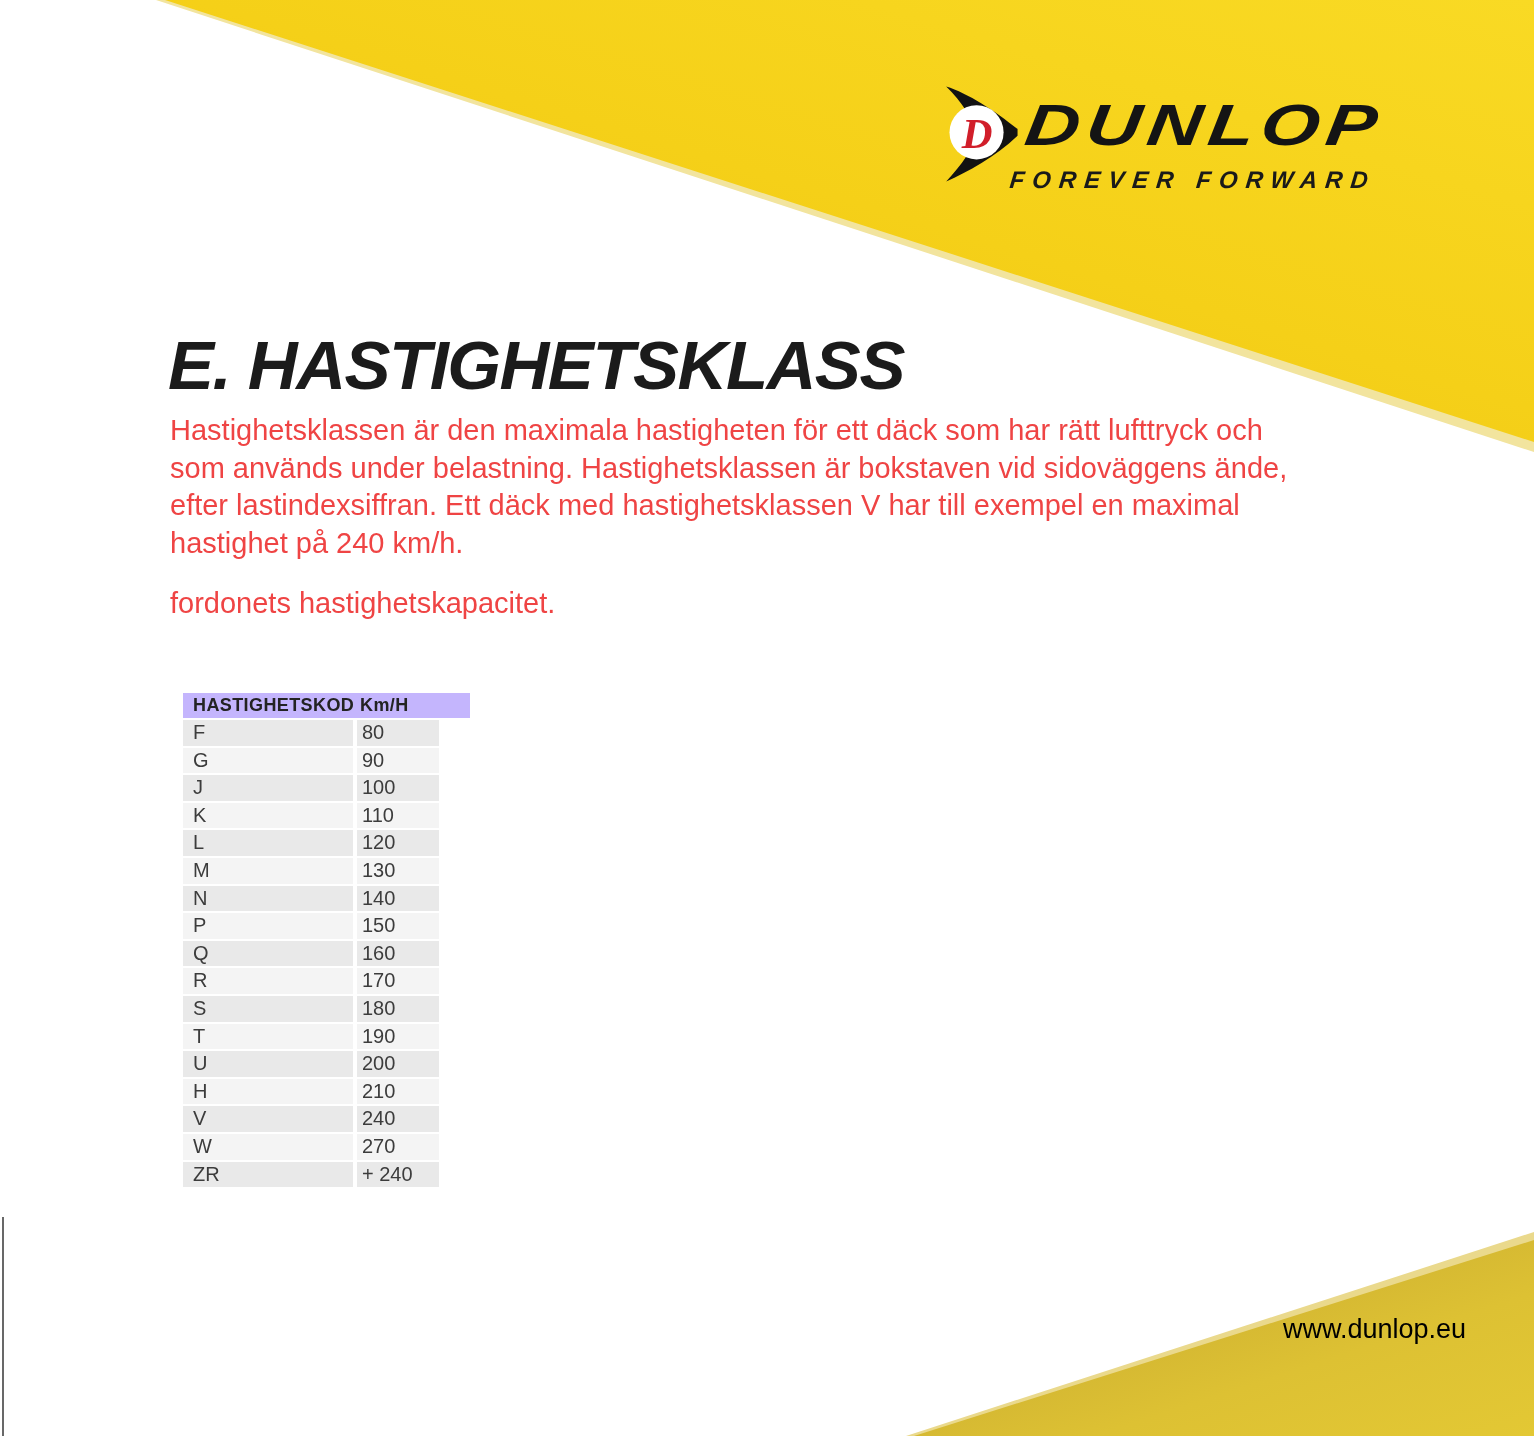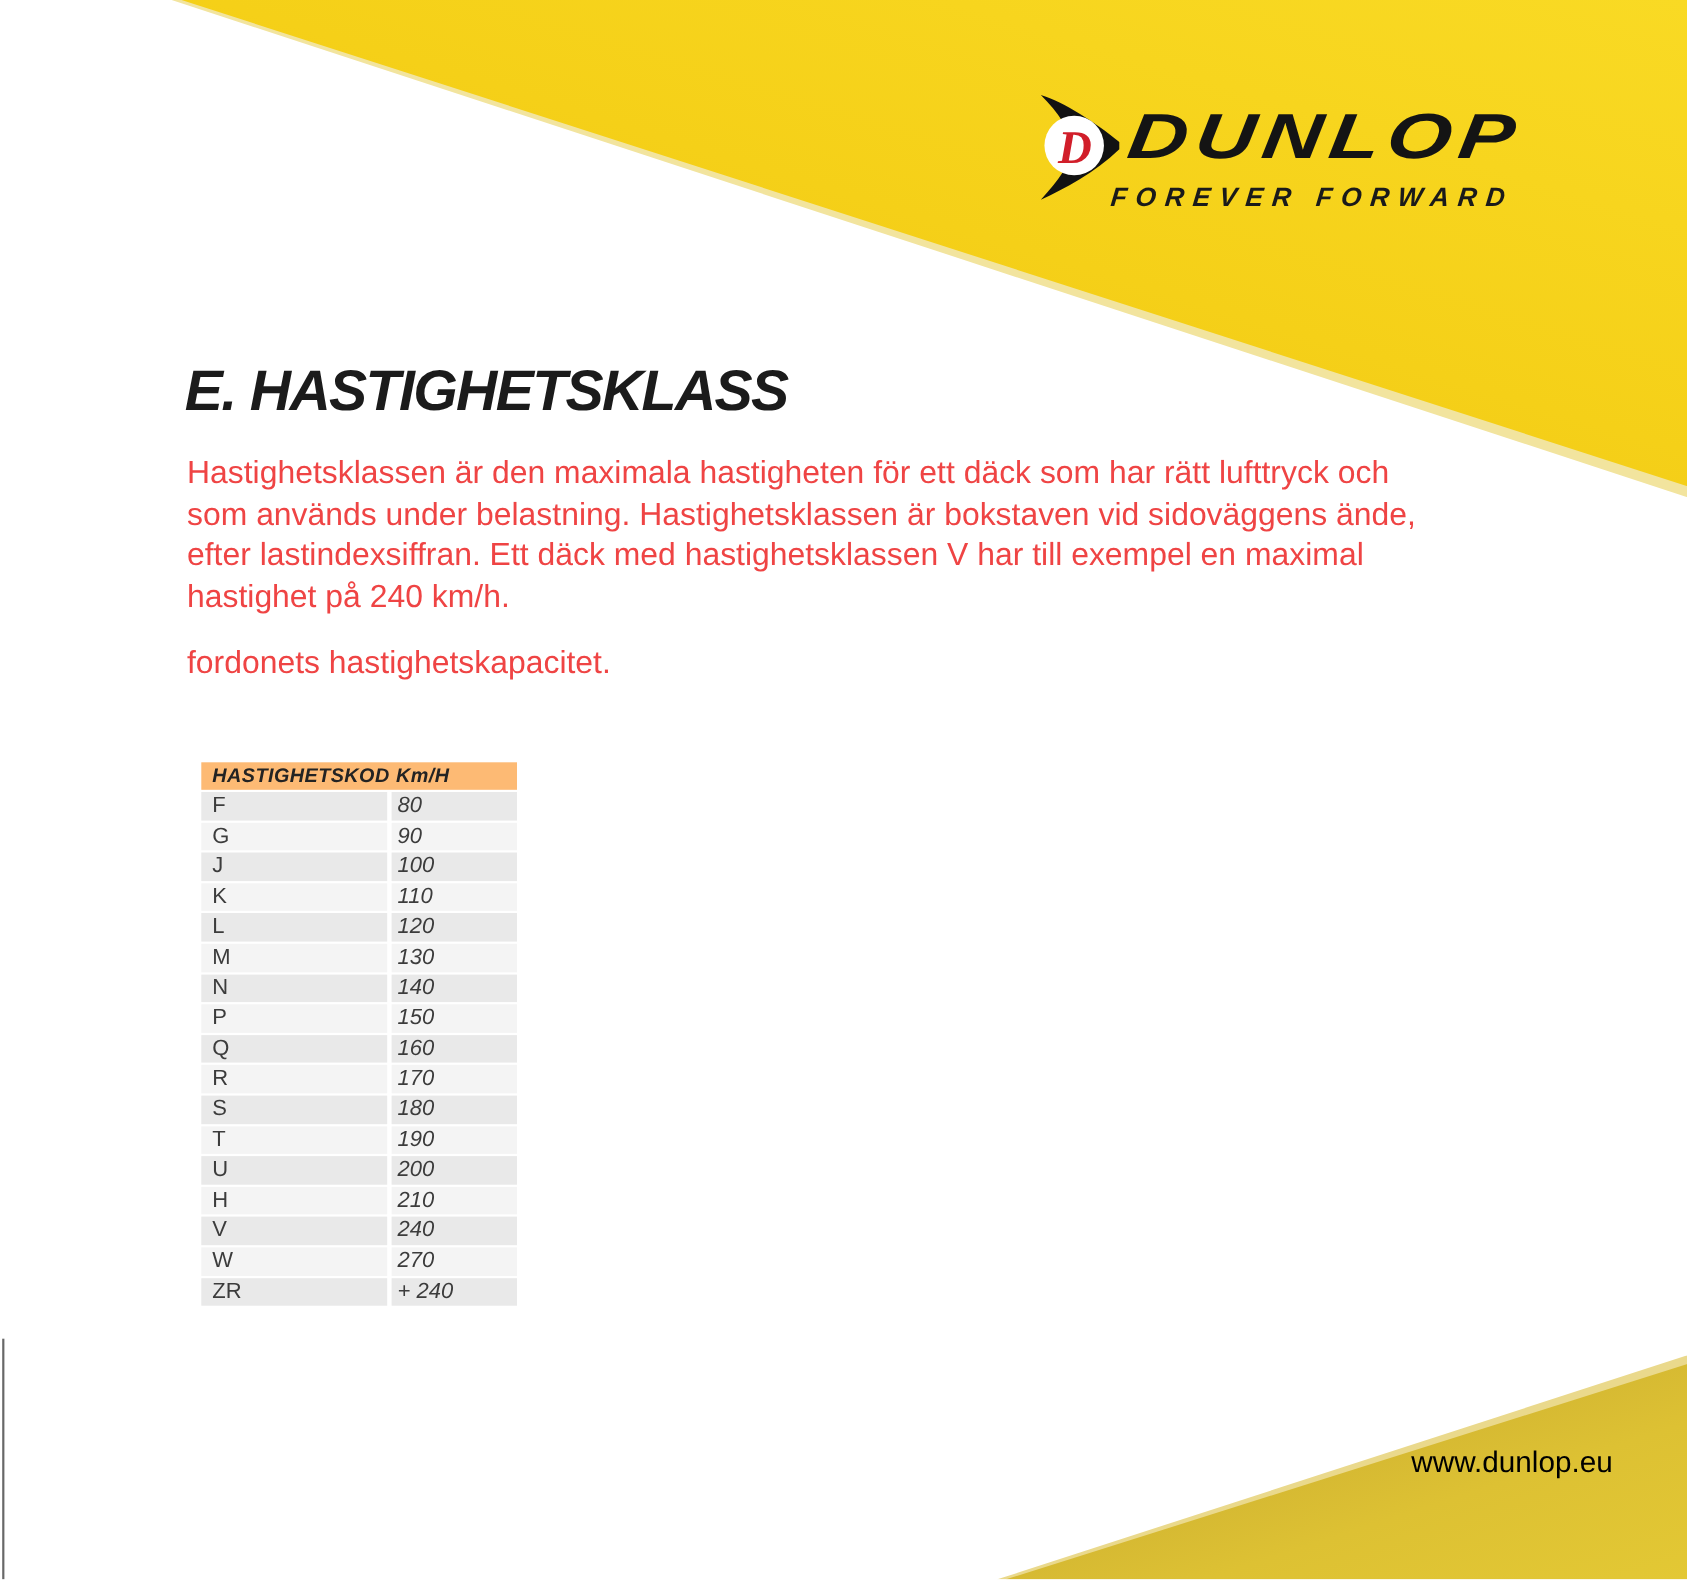--- a/index.html
+++ b/index.html
@@ -51,41 +51,41 @@
     position: absolute; left: 78px; top: 86px;
     font-size: 24px; font-weight: 700; font-style: italic;
     letter-spacing: 8px; color: #1a1a1a; line-height: 1;
     transform: skewX(-6deg); transform-origin: 0 0;
     white-space: nowrap;
   }
 
   
   .title {
     position: absolute; left: 168px; top: 326px; margin: 0;
-    font-size: 52px; font-weight: 700; font-style: italic;
+    font-size: 69px; font-weight: 700; font-style: italic;
     letter-spacing: -1.5px; color: #1b1b1b; white-space: nowrap;
   }
   .para { position: absolute; left: 170px; width: 1250px; }
   .para-1 { top: 412px; }
   .para-2 { top: 585px; }
   .bodyline { font-size: 29px; line-height: 37.5px; color: #ef4444; white-space: nowrap; }
 
   
   .speed-table { position: absolute; left: 183px; top: 693px; width: 287px; }
   .thead {
-    display: flex; height: 25px; background: #fdba74; align-items: center; font-style: italic;
+    display: flex; height: 25px; background: #c4b5fd; align-items: center;
   }
   .th { font-size: 18px; font-weight: 700; color: #232323; letter-spacing: 0.4px; }
   .th1 { width: 172px; padding-left: 10px; }
   .th2 { flex: 1; padding-left: 5px; }
   .tbody { margin-top: 2px; }
   .trow { display: flex; height: 25.6px; margin-bottom: 2px; }
   .tc { font-size: 20px; color: #3c3c3c; line-height: 25.6px; }
   .tc1 { width: 170px; padding-left: 10px; margin-right: 4px; }
-  .tc2 { width: 114px; padding-left: 5px; font-style: italic; }
+  .tc2 { width: 82px; padding-left: 5px; }
   .trow.odd  .tc { background: #e9e9e9; }
   .trow.even .tc { background: #f4f4f4; }
   .trow.odd  .tc1, .trow.even .tc1 { background-clip: border-box; }
   .trow .tc1 { box-sizing: border-box; }
   .trow .tc2 { box-sizing: border-box; }
   .th1, .th2 { box-sizing: border-box; }
 
   
   .website {
     position: absolute; left: 1283px; top: 1314px;

